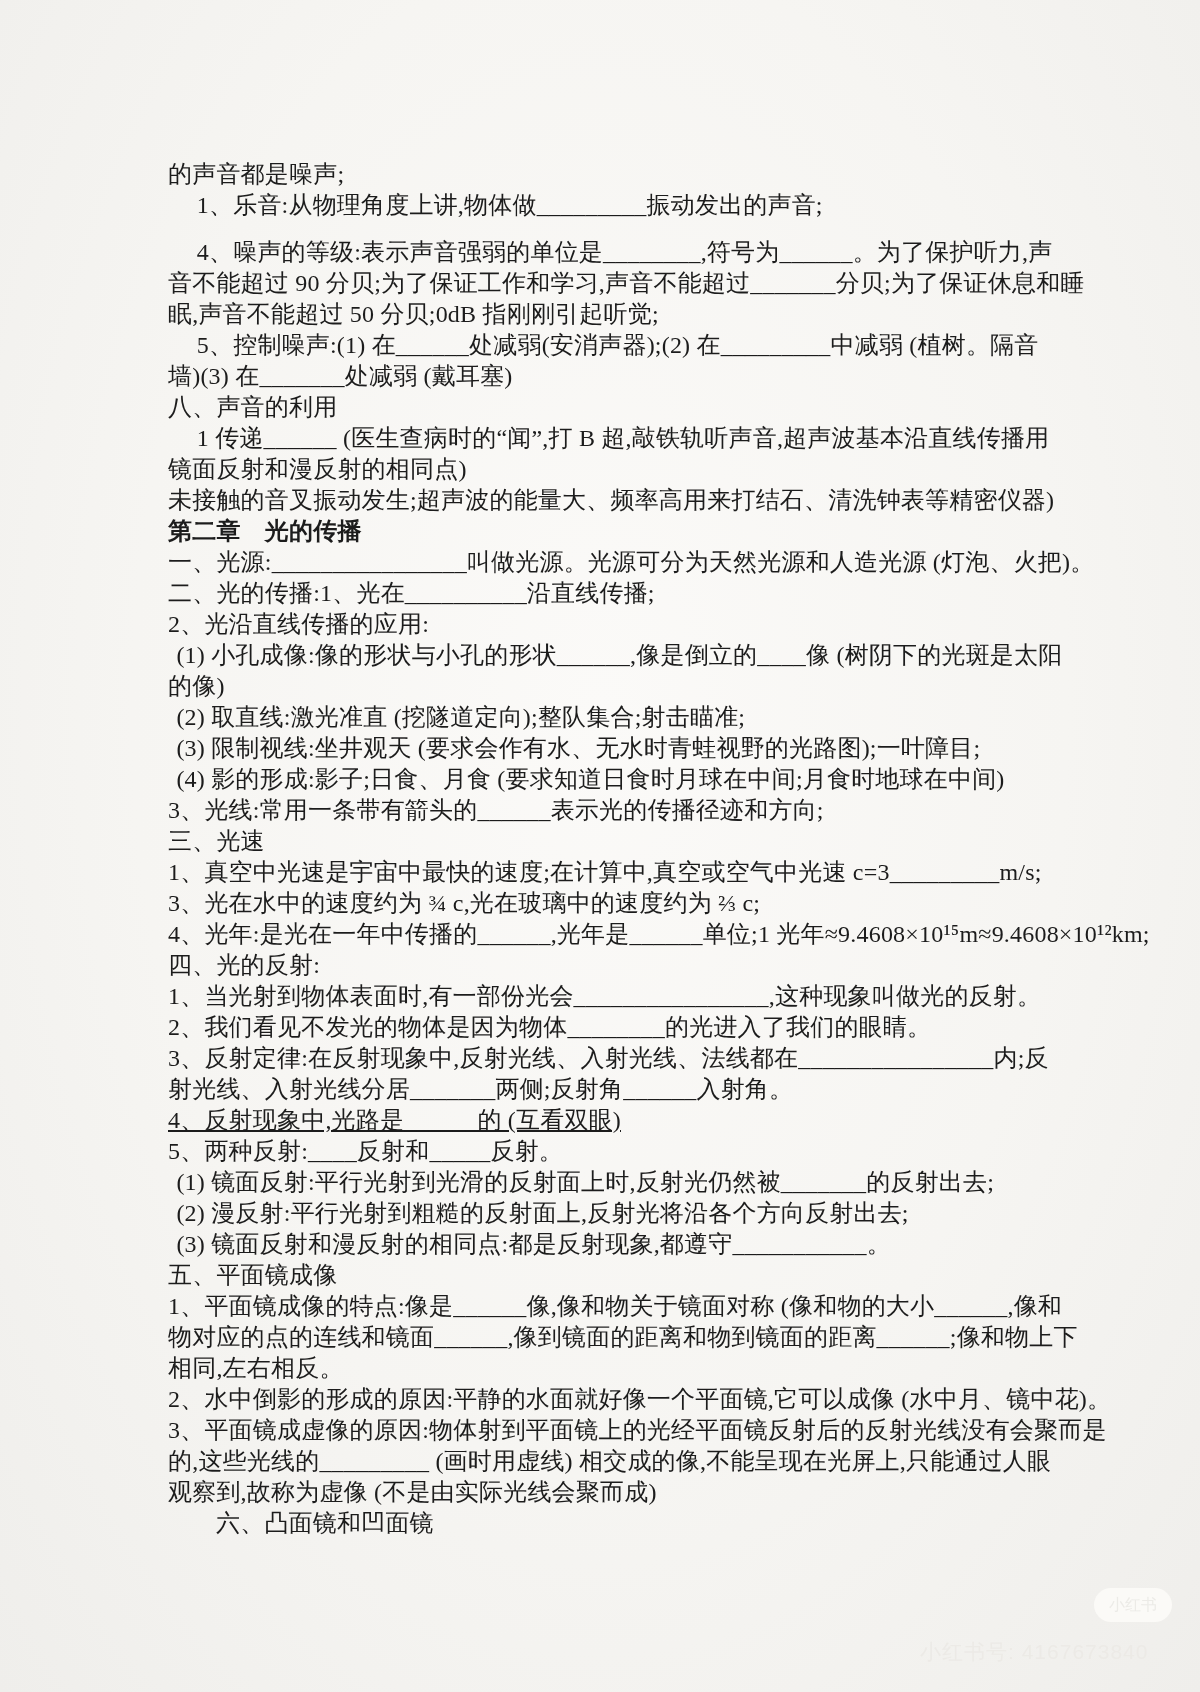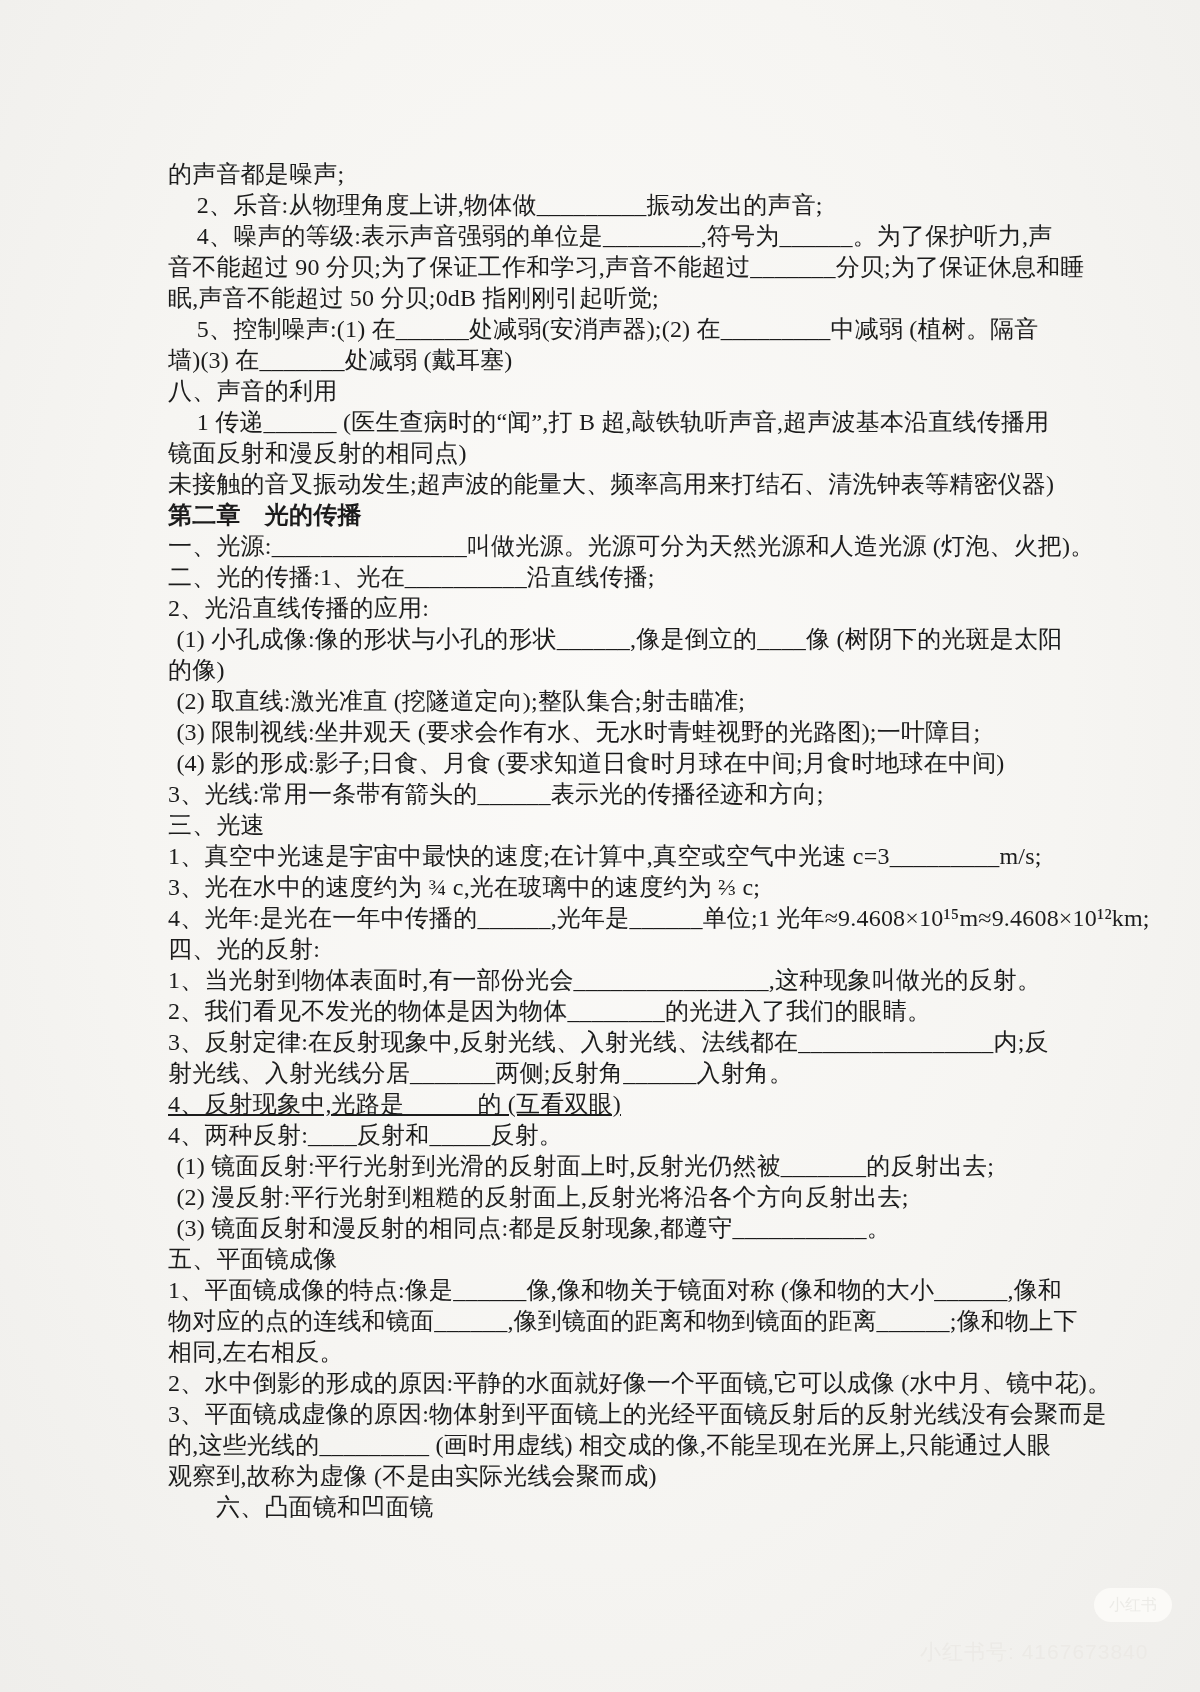--- a/index.html
+++ b/index.html
@@ -63,22 +63,22 @@
   }
 </style>
 </head>
 <body>
 
 <div class="photo-tint"></div>
 
 <div class="doc">
   <div>
       <div class="line" style="padding-left: 0em;">的声音都是噪声;</div>
-      <div class="line" style="padding-left: 1.2em;">2、乐音:从物理角度上讲,物体做_________振动发出的声音;</div>
-      <div class="line" style="padding-left: 1.2em;">4、噪声的等级:表示声音强弱的单位是________,符号为______。为了保护听力,声</div>
+      <div class="line" style="padding-left: 1.2em;">1、乐音:从物理角度上讲,物体做_________振动发出的声音;</div>
+      <div class="line" style="padding-left: 1.2em; margin-top: 16px;">4、噪声的等级:表示声音强弱的单位是________,符号为______。为了保护听力,声</div>
       <div class="line" style="padding-left: 0em;">音不能超过 90 分贝;为了保证工作和学习,声音不能超过_______分贝;为了保证休息和睡</div>
       <div class="line" style="padding-left: 0em;">眠,声音不能超过 50 分贝;0dB 指刚刚引起听觉;</div>
       <div class="line" style="padding-left: 1.2em;">5、控制噪声:(1) 在______处减弱(安消声器);(2) 在_________中减弱 (植树。隔音</div>
       <div class="line" style="padding-left: 0em;">墙)(3) 在_______处减弱 (戴耳塞)</div>
       <div class="line" style="padding-left: 0em;">八、声音的利用</div>
       <div class="line" style="padding-left: 1.2em;">1 传递______ (医生查病时的“闻”,打 B 超,敲铁轨听声音,超声波基本沿直线传播用</div>
       <div class="line" style="padding-left: 0em;">镜面反射和漫反射的相同点)</div>
       <div class="line" style="padding-left: 0em;">未接触的音叉振动发生;超声波的能量大、频率高用来打结石、清洗钟表等精密仪器)</div>
       <div class="line bold" style="padding-left: 0em;">第二章　光的传播</div>
       <div class="line" style="padding-left: 0em;">一、光源:________________叫做光源。光源可分为天然光源和人造光源 (灯泡、火把)。</div>
@@ -93,21 +93,21 @@
       <div class="line" style="padding-left: 0em;">三、光速</div>
       <div class="line" style="padding-left: 0em;">1、真空中光速是宇宙中最快的速度;在计算中,真空或空气中光速 c=3_________m/s;</div>
       <div class="line" style="padding-left: 0em;">3、光在水中的速度约为 ¾ c,光在玻璃中的速度约为 ⅔ c;</div>
       <div class="line" style="padding-left: 0em;">4、光年:是光在一年中传播的______,光年是______单位;1 光年≈9.4608×10¹⁵m≈9.4608×10¹²km;</div>
       <div class="line" style="padding-left: 0em;">四、光的反射:</div>
       <div class="line" style="padding-left: 0em;">1、当光射到物体表面时,有一部份光会________________,这种现象叫做光的反射。</div>
       <div class="line" style="padding-left: 0em;">2、我们看见不发光的物体是因为物体________的光进入了我们的眼睛。</div>
       <div class="line" style="padding-left: 0em;">3、反射定律:在反射现象中,反射光线、入射光线、法线都在________________内;反</div>
       <div class="line" style="padding-left: 0em;">射光线、入射光线分居_______两侧;反射角______入射角。</div>
       <div class="line" style="padding-left: 0em; text-decoration: underline;">4、反射现象中,光路是______的 (互看双眼)</div>
-      <div class="line" style="padding-left: 0em;">4、两种反射:____反射和_____反射。</div>
+      <div class="line" style="padding-left: 0em;">5、两种反射:____反射和_____反射。</div>
       <div class="line" style="padding-left: 0.35em;">(1) 镜面反射:平行光射到光滑的反射面上时,反射光仍然被_______的反射出去;</div>
       <div class="line" style="padding-left: 0.35em;">(2) 漫反射:平行光射到粗糙的反射面上,反射光将沿各个方向反射出去;</div>
       <div class="line" style="padding-left: 0.35em;">(3) 镜面反射和漫反射的相同点:都是反射现象,都遵守___________。</div>
       <div class="line" style="padding-left: 0em;">五、平面镜成像</div>
       <div class="line" style="padding-left: 0em;">1、平面镜成像的特点:像是______像,像和物关于镜面对称 (像和物的大小______,像和</div>
       <div class="line" style="padding-left: 0em;">物对应的点的连线和镜面______,像到镜面的距离和物到镜面的距离______;像和物上下</div>
       <div class="line" style="padding-left: 0em;">相同,左右相反。</div>
       <div class="line" style="padding-left: 0em;">2、水中倒影的形成的原因:平静的水面就好像一个平面镜,它可以成像 (水中月、镜中花)。</div>
       <div class="line" style="padding-left: 0em;">3、平面镜成虚像的原因:物体射到平面镜上的光经平面镜反射后的反射光线没有会聚而是</div>
       <div class="line" style="padding-left: 0em;">的,这些光线的_________ (画时用虚线) 相交成的像,不能呈现在光屏上,只能通过人眼</div>

